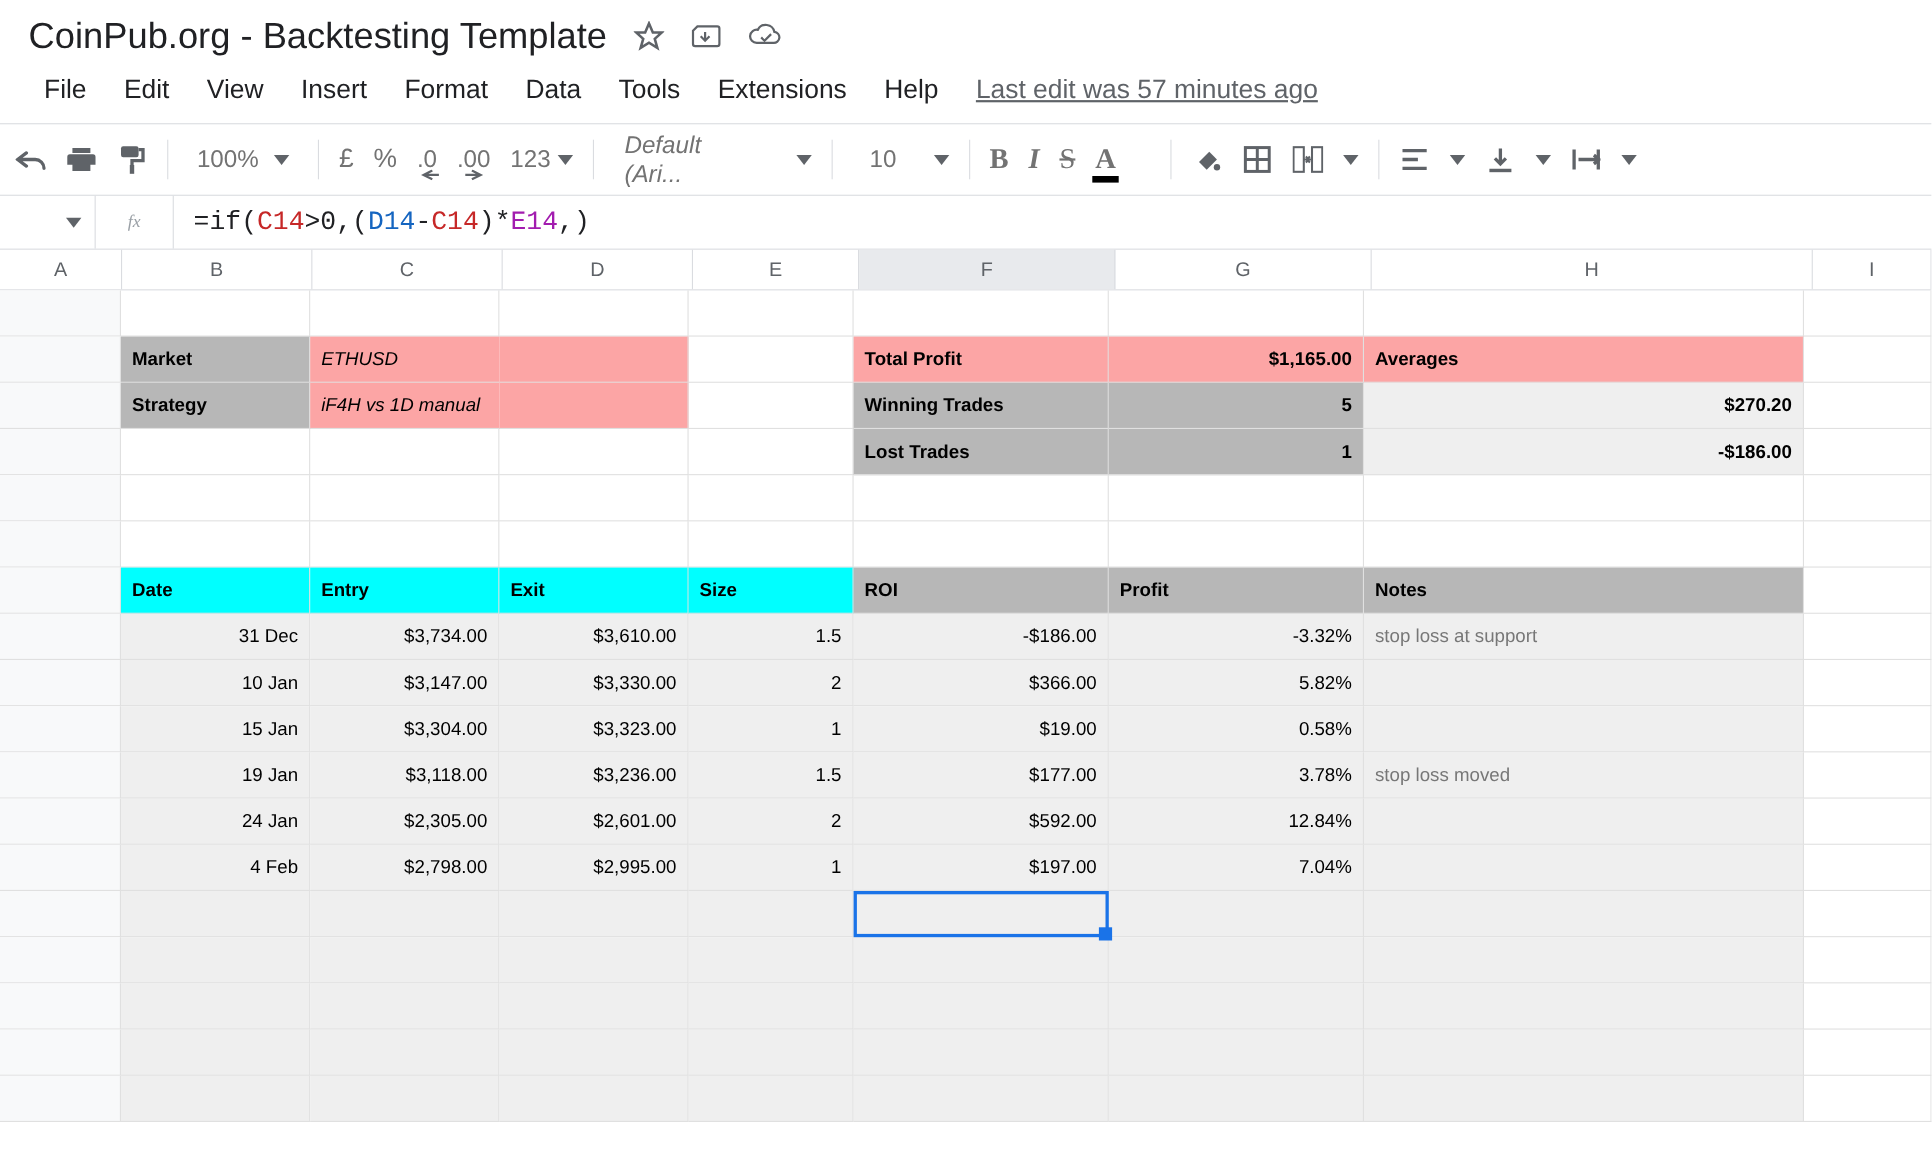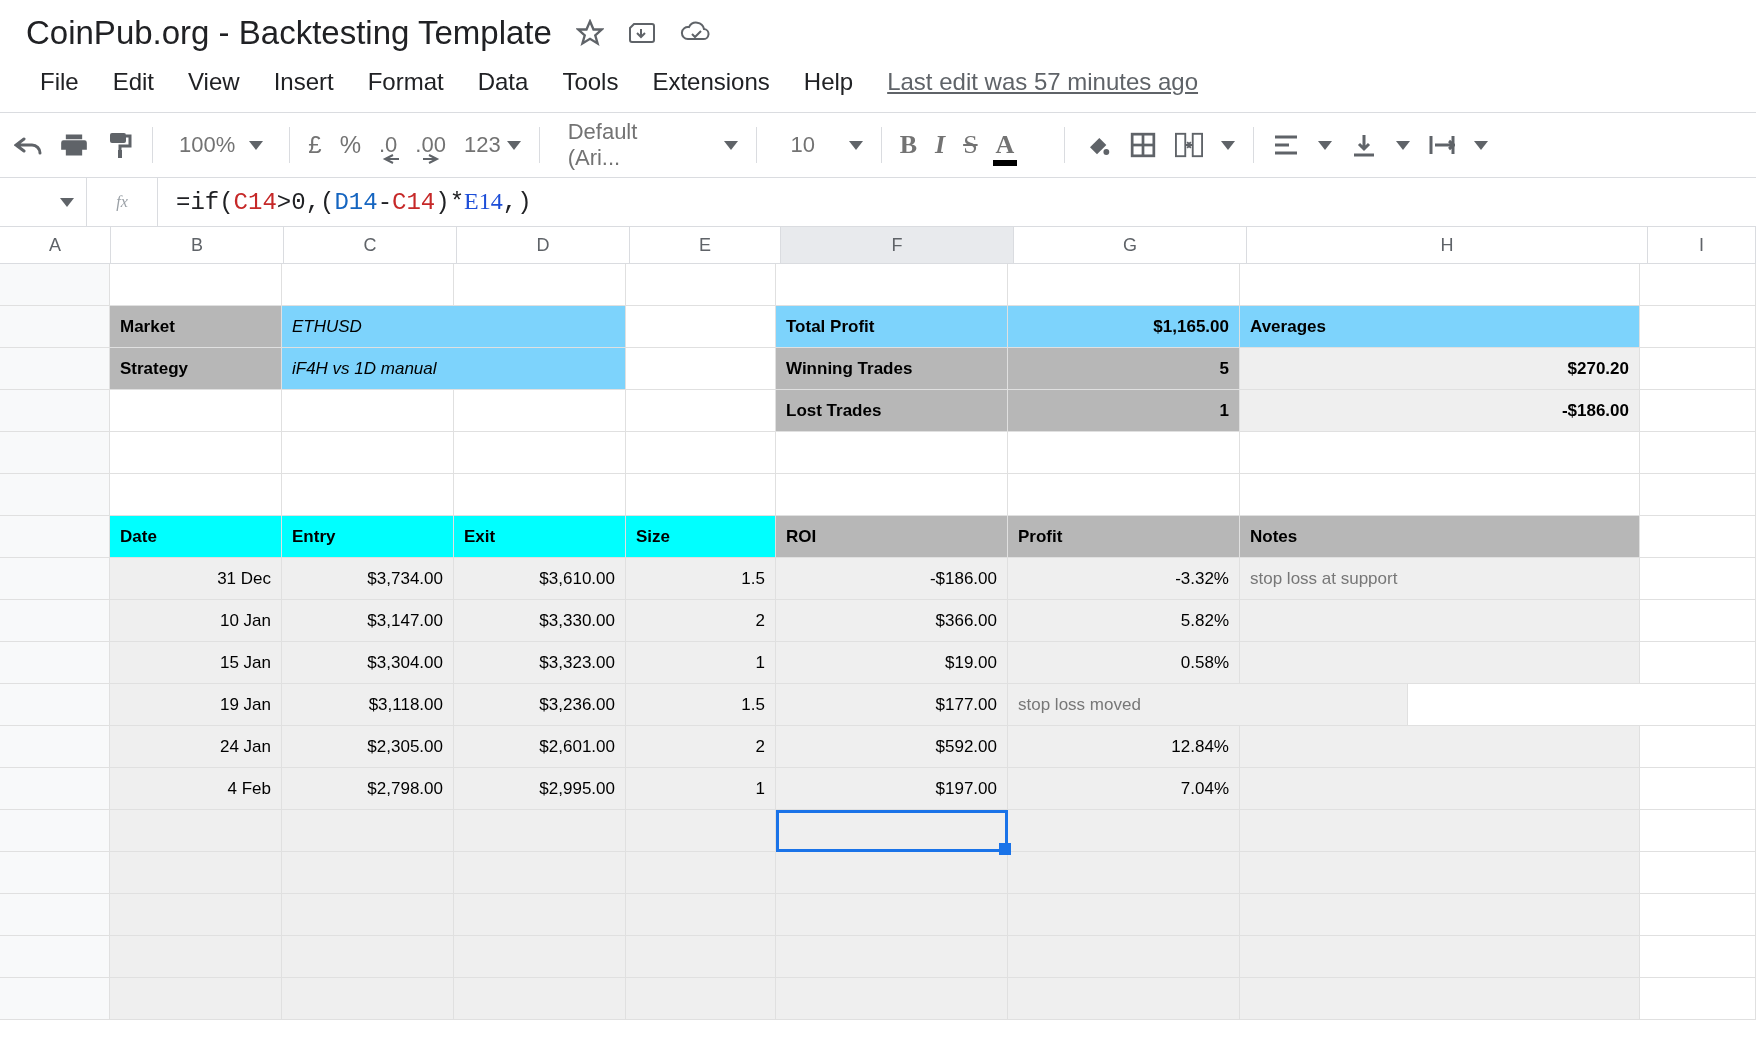--- a/index.html
+++ b/index.html
@@ -72,20 +72,21 @@
     border-top: 9px solid #5f6368;
     display: inline-block;
   }
   .fontname {
     display: flex;
     align-items: center;
     gap: 28px;
     width: 170px;
     font-size: 22px;
     padding-left: 10px;
+    font-style: italic;
   }
   .fontsize {
     font-size: 22px;
     width: 56px;
     text-align: center;
   }
   .tool-icon {
     width: 28px; height: 28px;
     display: flex; align-items: center; justify-content: center;
   }
@@ -134,21 +135,21 @@
     align-items: center;
   }
   .formula-input {
     font-family: "Courier New", monospace;
     font-size: 24px;
     padding-left: 18px;
   }
   .formula-input .fn   { color: #202124; }
   .formula-input .ref1 { color: #c62828; }
   .formula-input .ref2 { color: #1565c0; }
-  .formula-input .ref3 { color: #1d4ed8; font-family: Liberation Serif, serif; }
+  .formula-input .ref3 { color: #a21caf; }
 
   
   .colheaders {
     display: flex;
     height: 36px;
     border-bottom: 1px solid #dadce0;
     font-size: 18px;
     color: #5f6368;
   }
   .ch {
@@ -191,21 +192,21 @@
   .cF { width: 232px; }
   .cG { width: 232px; }
   .cH { width: 400px; }
   .cI { flex: 1; }
 
   .right { justify-content: flex-end; }
   .bold  { font-weight: 700; }
   .italic{ font-style: italic; }
 
   .bg-midgrey  { background: #b7b7b7; }
-  .bg-ltgrey   { background: #7dd3fc; }
+  .bg-ltgrey   { background: #fca5a5; }
   .bg-lter     { background: #efefef; }
   .bg-cyan     { background: #00ffff; }
   .txt-grey    { color: #777; }
 
   #selected-cell {
     border: 3px solid #1a73e8;
     position: relative;
   }
   #selected-cell::after {
     content: "";
@@ -505,20 +506,21 @@
     <div class="cell cH txt-grey bg-lter"></div>
     <div class="cell cI"></div>
   </div>
   <div class="row">
     <div class="cell cA"></div>
     <div class="cell cB right bg-lter">19 Jan</div>
     <div class="cell cC right bg-lter">$3,118.00</div>
     <div class="cell cD right bg-lter">$3,236.00</div>
     <div class="cell cE right bg-lter">1.5</div>
     <div class="cell cF right bg-lter">$177.00</div>
+    <div class="cell cG right bg-lter">3.78%</div>
     <div class="cell cH txt-grey bg-lter">stop loss moved</div>
     <div class="cell cI"></div>
   </div>
   <div class="row">
     <div class="cell cA"></div>
     <div class="cell cB right bg-lter">24 Jan</div>
     <div class="cell cC right bg-lter">$2,305.00</div>
     <div class="cell cD right bg-lter">$2,601.00</div>
     <div class="cell cE right bg-lter">2</div>
     <div class="cell cF right bg-lter">$592.00</div>

